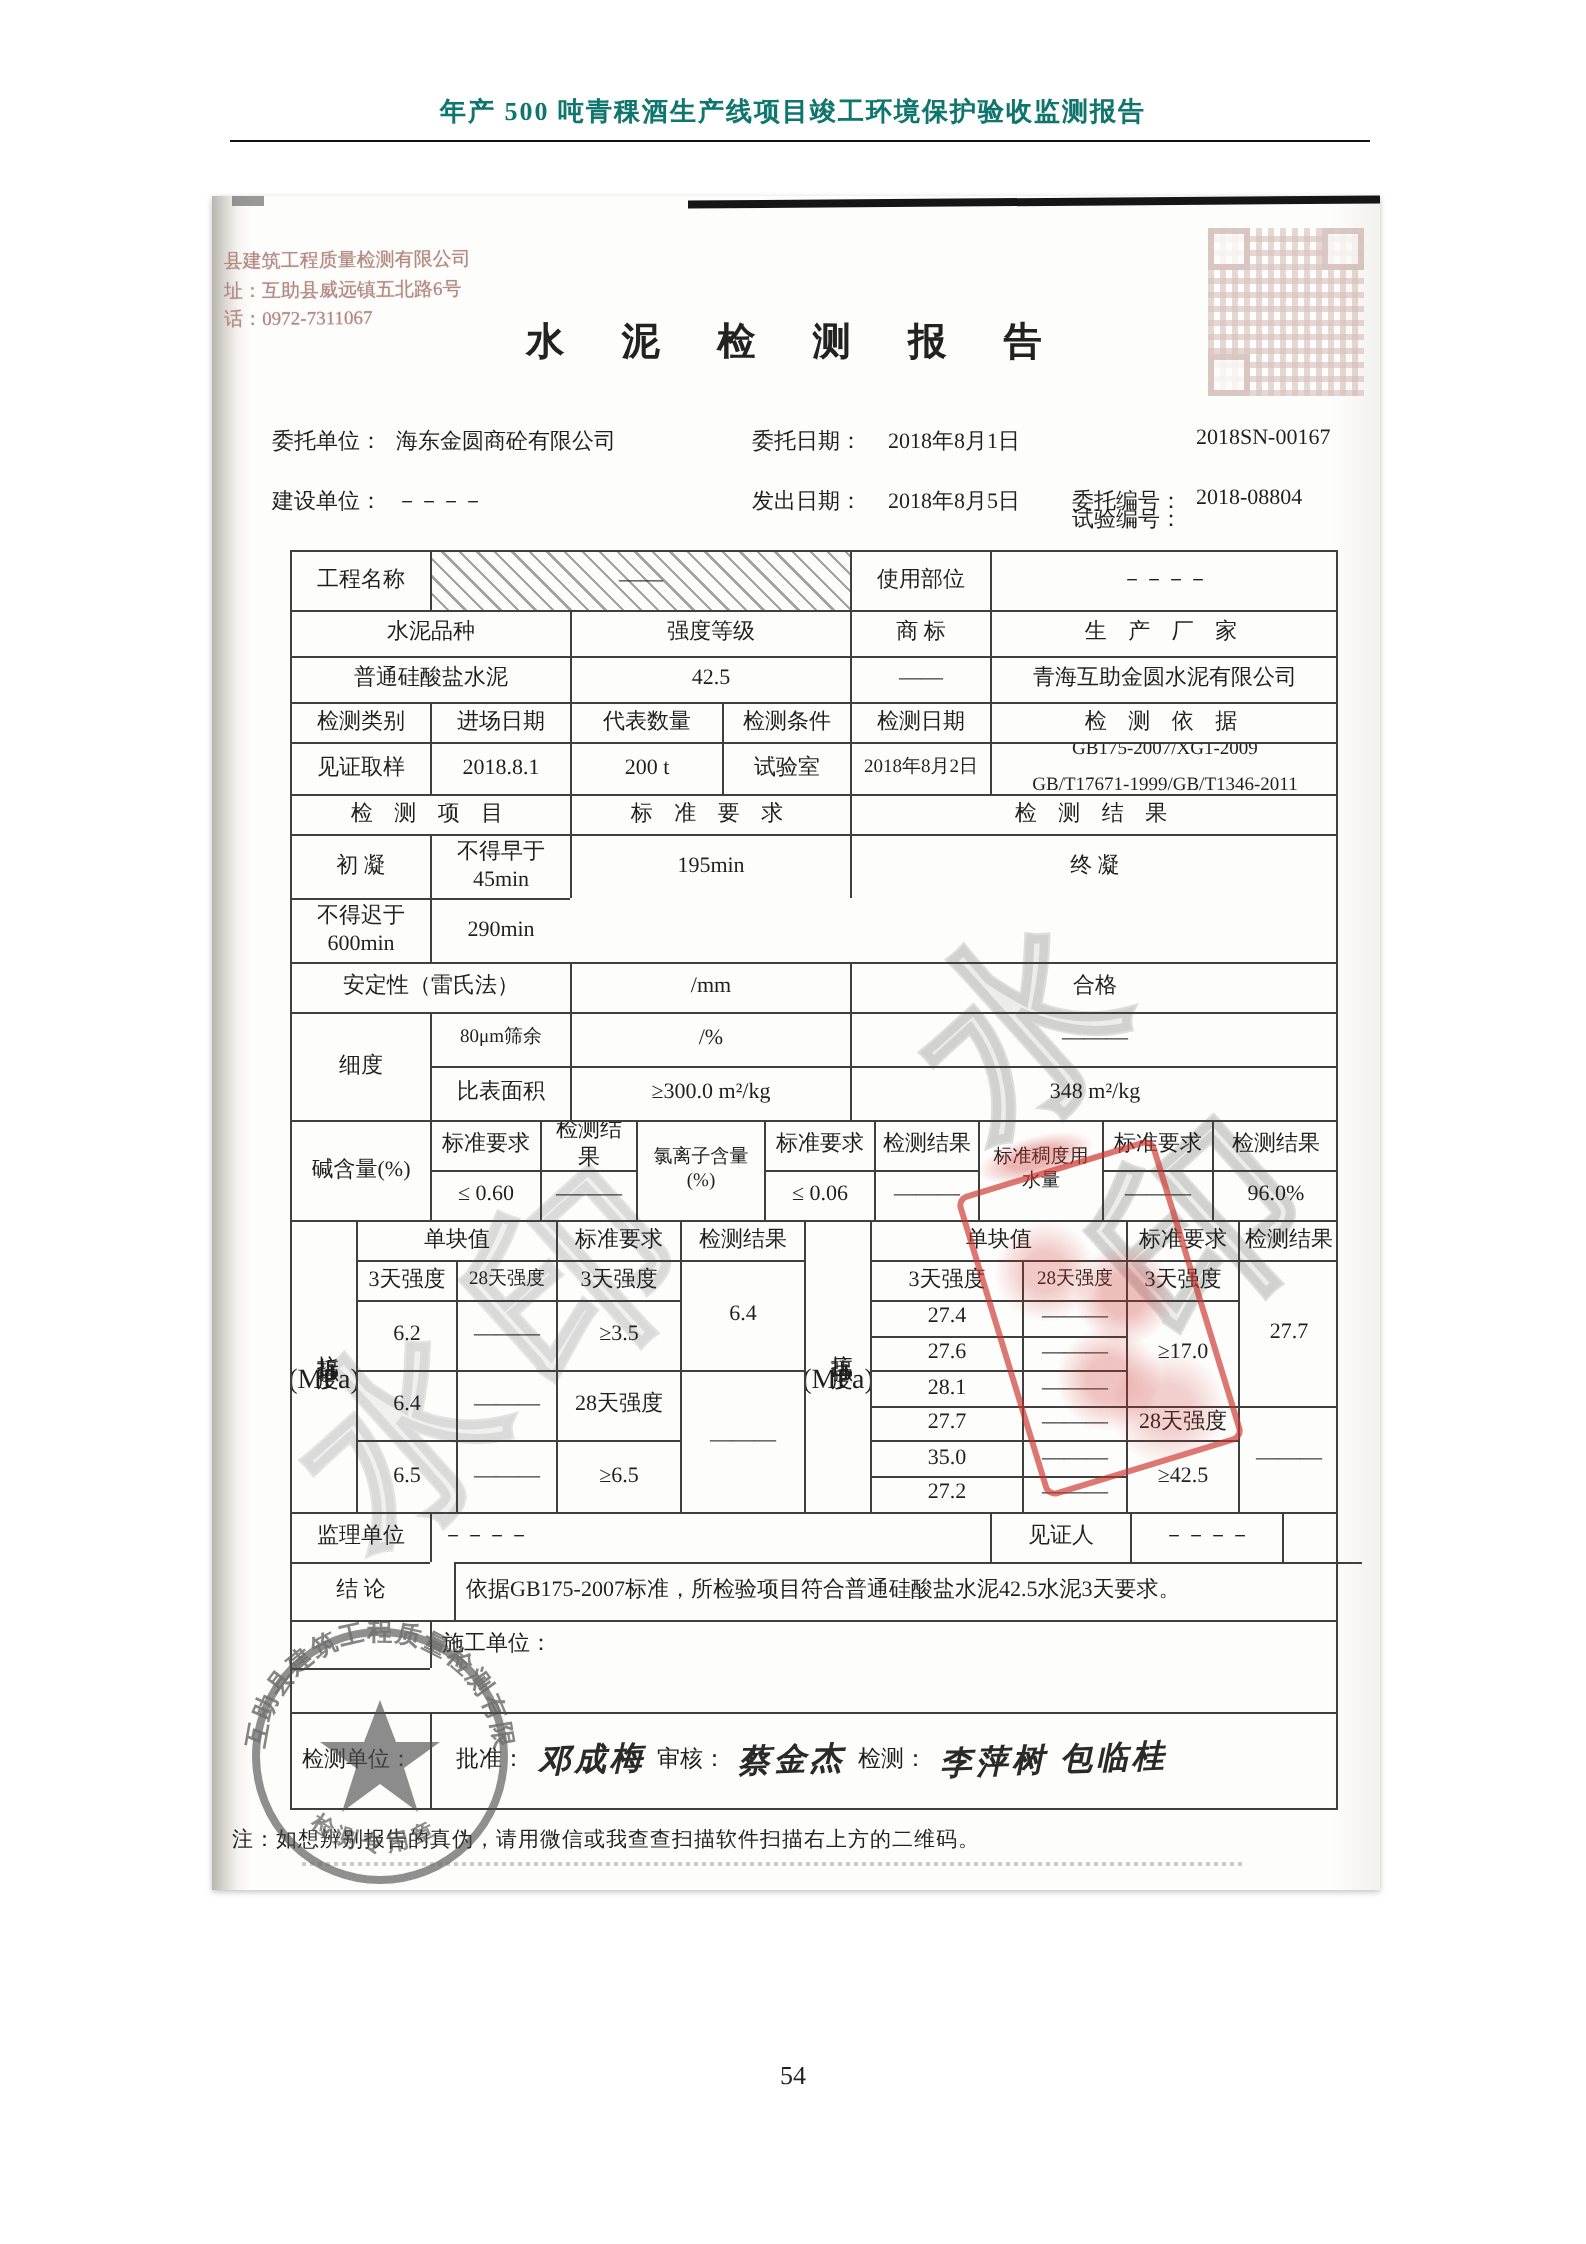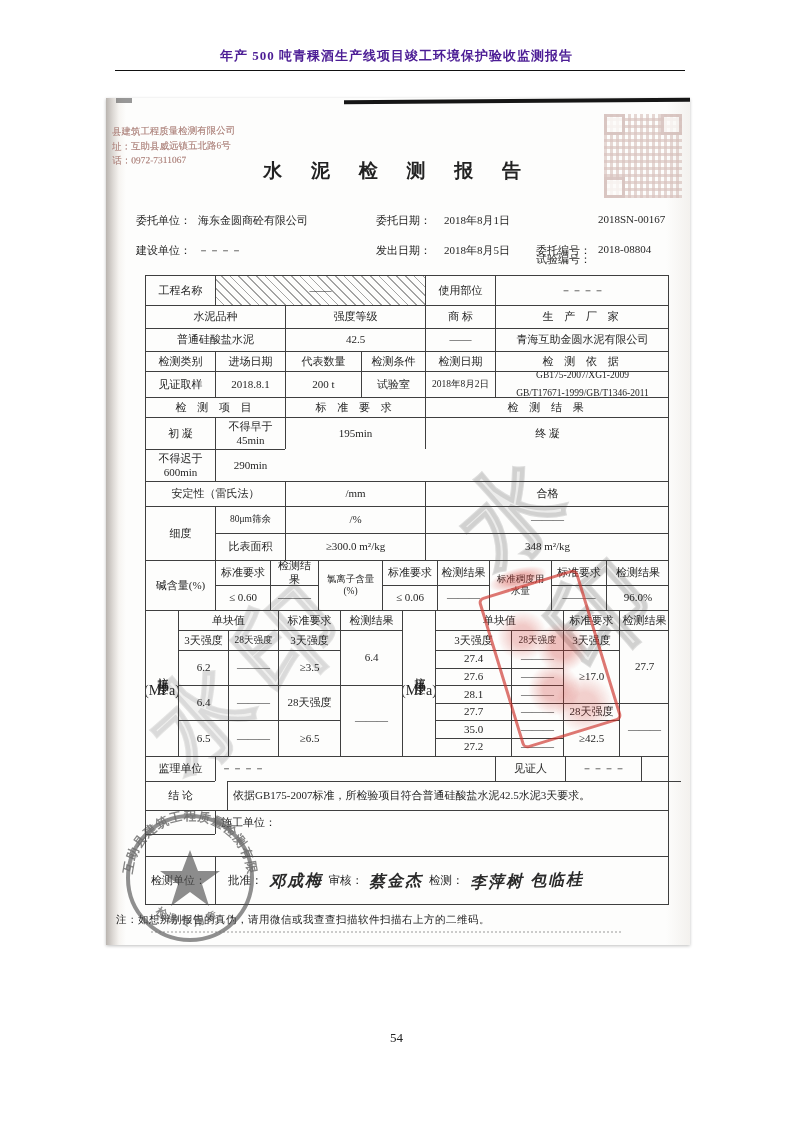--- a/index.html
+++ b/index.html
@@ -1,21 +1,21 @@
 <!DOCTYPE html>
 <html><head>
 <meta charset="utf-8">
 <style>
   html,body{margin:0;padding:0;}
   body{width:793px;height:1122px;background:#ffffff;position:relative;
        font-family:"Liberation Serif","DejaVu Serif",serif;color:#1f1f1f;overflow:hidden;}
 
   
   .doc-header{position:absolute;top:47px;left:0;width:100%;text-align:center;
-              font-size:13px;font-weight:bold;letter-spacing:1px;color:#4c1d95;}
+              font-size:13px;font-weight:bold;letter-spacing:1px;color:#0f766e;}
   .header-rule{position:absolute;top:70px;left:115px;width:570px;border-top:1.6px solid #111;}
   .page-num{position:absolute;top:1030px;left:0;width:100%;text-align:center;font-size:13px;color:#222;}
 
   
   .scan{position:absolute;left:106px;top:98px;width:584px;height:847px;
         background:linear-gradient(90deg,#b9b4af 0px,#ddd9d5 7px,#f6f4f1 13px,#fdfdfc 20px,#fdfdfc 560px,#f3f1ee 584px);
         box-shadow:0 1px 3px rgba(0,0,0,.25);}
   .scan-topline{position:absolute;top:1px;left:238px;width:346px;height:4px;background:#161616;transform:rotate(-.4deg);}
   .scan-topnotch{position:absolute;top:0;left:10px;width:16px;height:5px;background:#555;opacity:.6;}
   .scan-bottom-dots{position:absolute;left:45px;bottom:12px;width:470px;border-top:2px dotted rgba(110,110,110,.35);}

